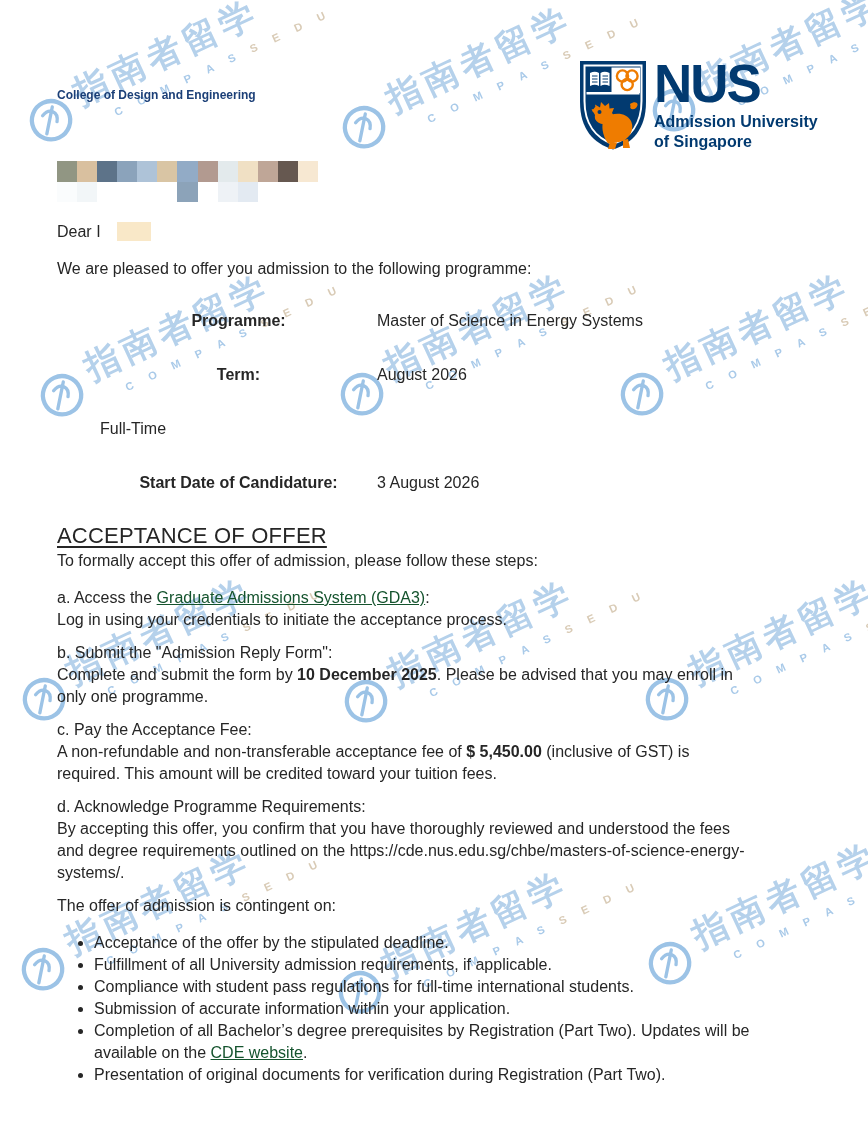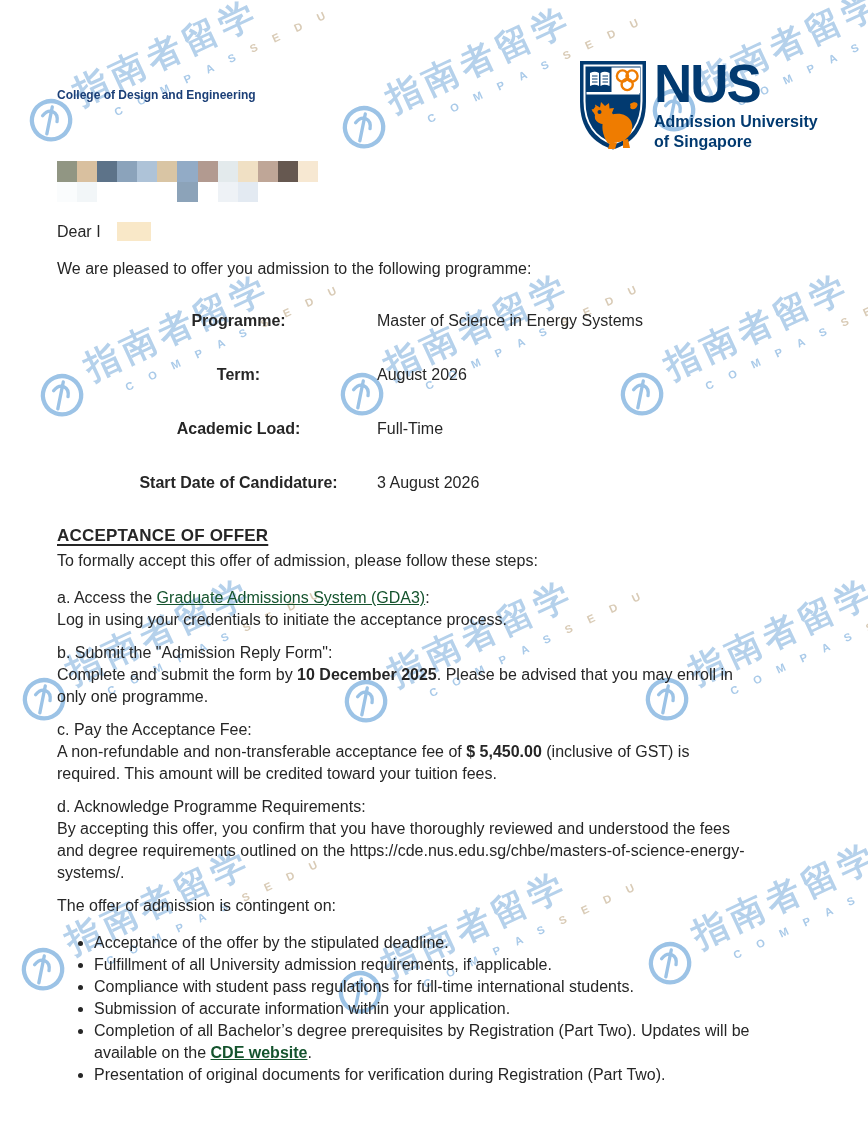--- a/index.html
+++ b/index.html
@@ -32,27 +32,27 @@
   .name-block{display:inline-block;width:34px;height:19px;margin-left:16px;vertical-align:-4px;}
 
   .intro{margin-top:15px;}
 
   
   .details{margin-top:30px;text-align:center;}
   .drow{display:flex;padding-left:43px;margin-bottom:32px;}
   .drow:last-child{margin-bottom:0;}
   .dlabel{width:277px;font-weight:bold;}
 
-  .acc-heading{margin:30px 0 0 0;font-size:17px;line-height:24px;font-weight:bold;
+  .acc-heading{margin:30px 0 0 0;font-size:22px;line-height:24px;font-weight:normal;
                text-decoration:underline;text-underline-offset:3px;text-decoration-thickness:2px;letter-spacing:.2px;}
   p{margin:11px 0 0 0;}
   p.first-after{margin-top:15px;}
   .preline{white-space:pre-line;}
   a{color:#14532d;text-decoration:underline;}
-  a.bold{font-weight:bold;}
+  a.bold{font-weight:normal;}
   b{font-weight:bold;}
 
   ul.contingencies{margin:15px 0 0 0;padding-left:37px;}
   ul.contingencies li{margin:0;padding:0;}
 </style>
 </head>
 <body>
 
 <div class="page">
 
@@ -262,21 +262,20 @@
     <div class="details">
       <div class="drow">
         <span class="dlabel">Programme:</span>
         <span class="dvalue">Master of Science in Energy Systems</span>
       </div>
       <div class="drow">
         <span class="dlabel">Term:</span>
         <span class="dvalue">August 2026</span>
       </div>
       <div class="drow">
-        <span class="dlabel">Academic Load:</span>
         <span class="dvalue">Full-Time</span>
       </div>
       <div class="drow">
         <span class="dlabel">Start Date of Candidature:</span>
         <span class="dvalue">3 August 2026</span>
       </div>
     </div>
 
     <h2 class="acc-heading">ACCEPTANCE OF OFFER</h2>
     <p style="margin-top:2px">To formally accept this offer of admission, please follow these steps:</p>

